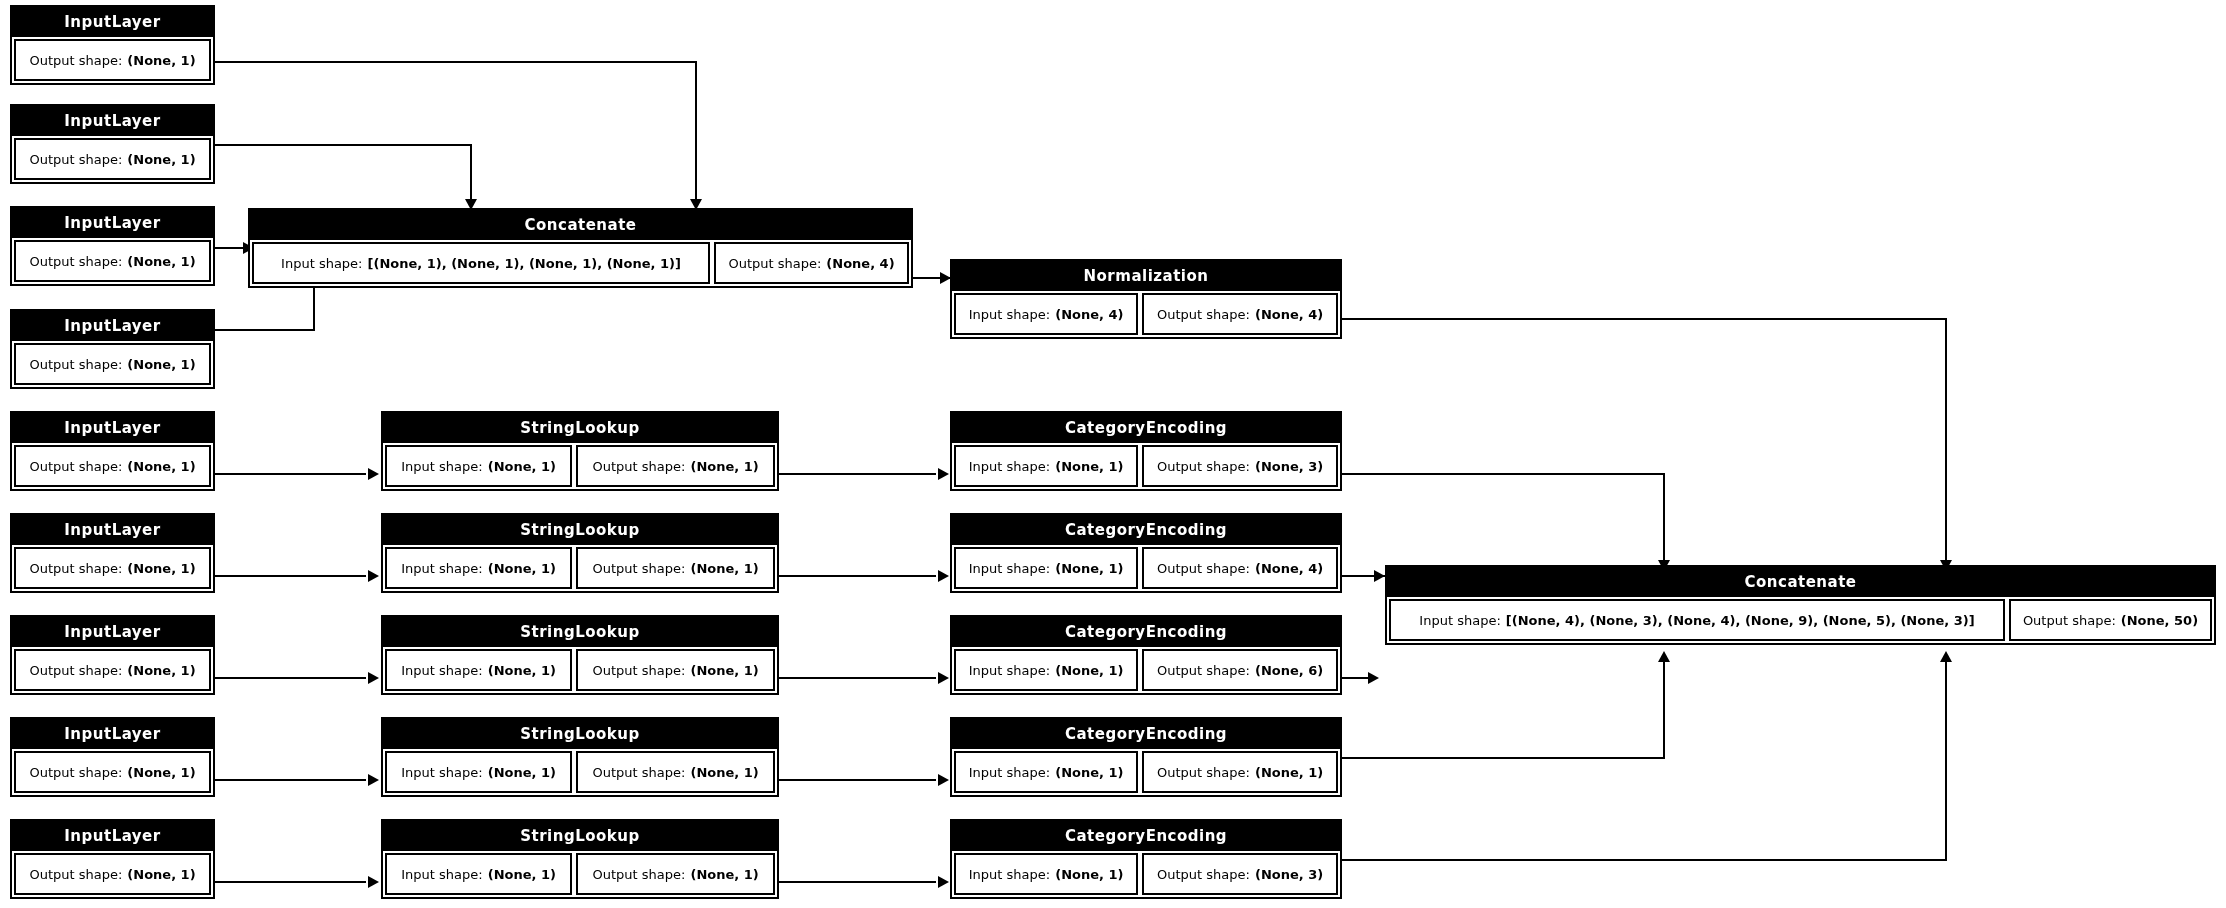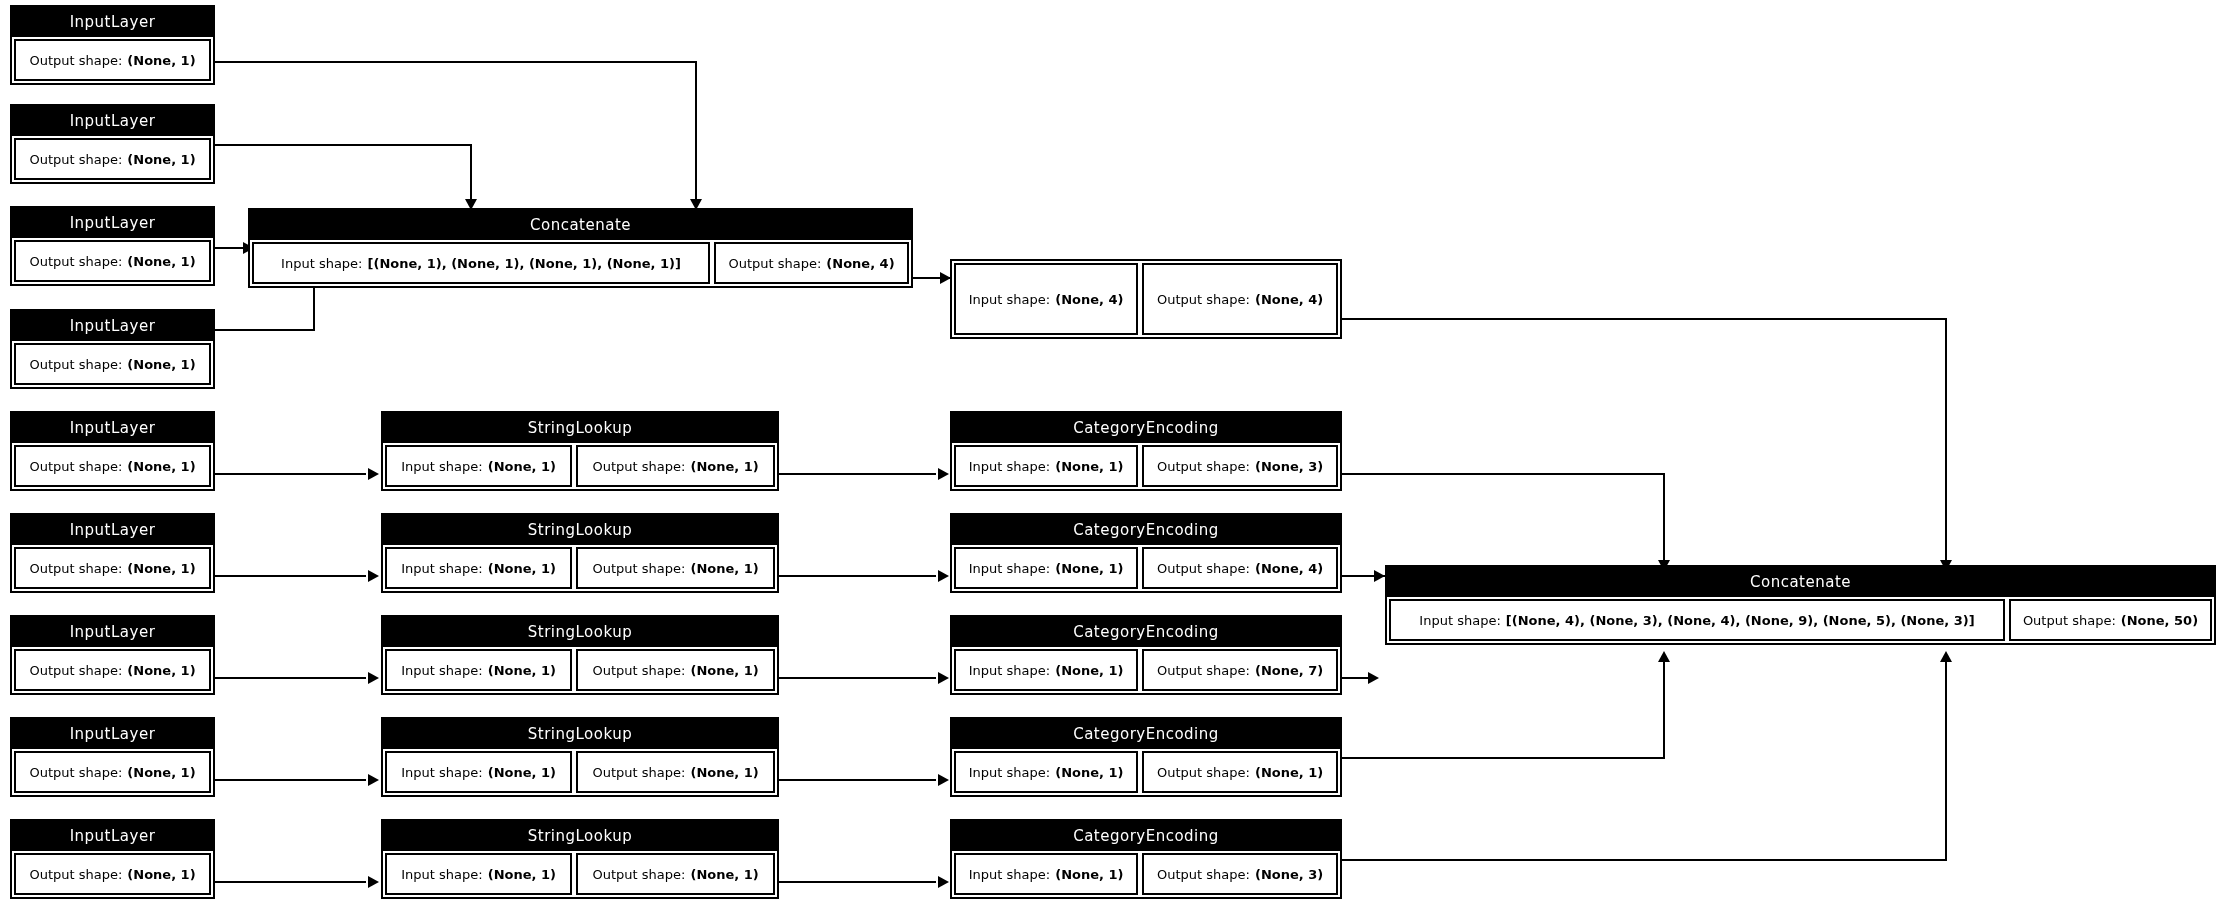--- a/index.html
+++ b/index.html
@@ -23,21 +23,21 @@
     box-sizing: border-box;
     border: 2px solid #000000;
     background: #ffffff;
     display: flex;
     flex-direction: column;
     overflow: hidden;
   }
   .node-title {
     background: #000000;
     color: #ffffff;
-    font-weight: normal;
+    font-weight: bold;
     text-align: right;
     letter-spacing: .5px;
     display: flex;
     align-items: center;
     justify-content: center;
     box-sizing: border-box;
     width: 100%;
   }
   .node-fields {
     display: flex;
@@ -208,20 +208,21 @@
         <span class="val">[(None, 1), (None, 1), (None, 1), (None, 1)]</span>
       </div>
       <div class="field f-sm">
         <span class="lbl">Output shape:</span>
         <span class="val">(None, 4)</span>
       </div>
     </div>
   </div>
 
   <div class="node" style="left:950px; top:259px; width:392px; height:80px;">
+    <div class="node-title t-md">Normalization</div>
     <div class="node-fields">
       <div class="field f-sm">
         <span class="lbl">Input shape:</span>
         <span class="val">(None, 4)</span>
       </div>
       <div class="field f-sm">
         <span class="lbl">Output shape:</span>
         <span class="val">(None, 4)</span>
       </div>
     </div>
@@ -323,21 +324,21 @@
   </div>
   <div class="node" style="left:950px; top:615px; width:392px; height:80px;">
     <div class="node-title t-md">CategoryEncoding</div>
     <div class="node-fields">
       <div class="field f-sm">
         <span class="lbl">Input shape:</span>
         <span class="val">(None, 1)</span>
       </div>
       <div class="field f-sm">
         <span class="lbl">Output shape:</span>
-        <span class="val">(None, 7)</span>
+        <span class="val">(None, 6)</span>
       </div>
     </div>
   </div>
 
   <div class="node" style="left:10px; top:717px; width:205px; height:80px;">
     <div class="node-title t-md">InputLayer</div>
     <div class="node-fields">
       <div class="field f-sm">
         <span class="lbl">Output shape:</span>
         <span class="val">(None, 1)</span>

